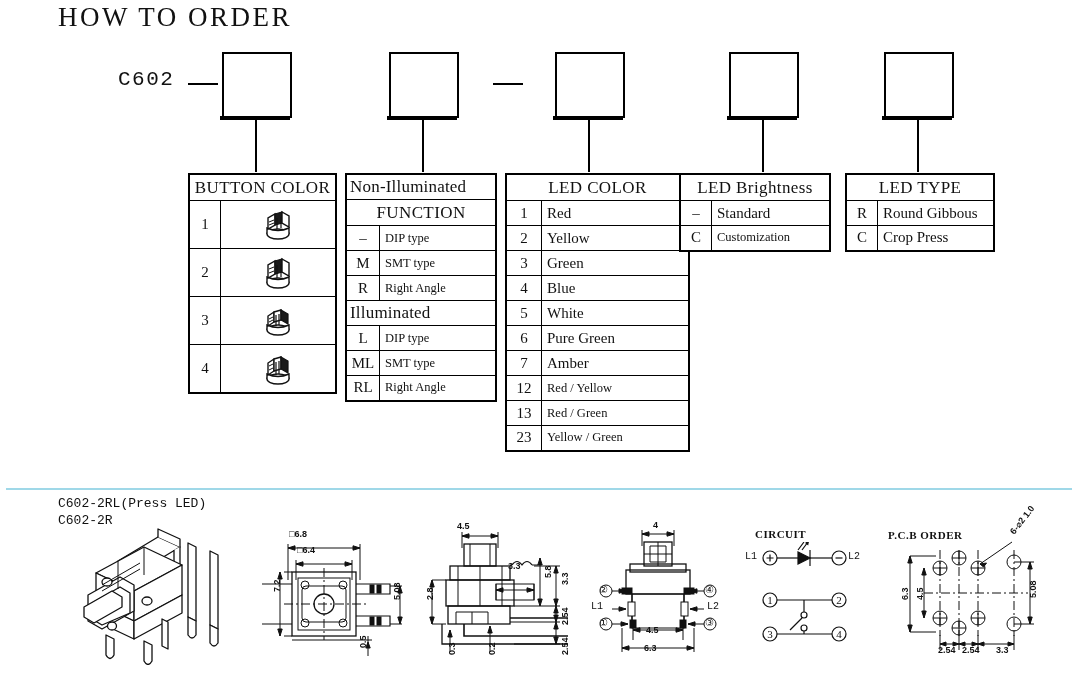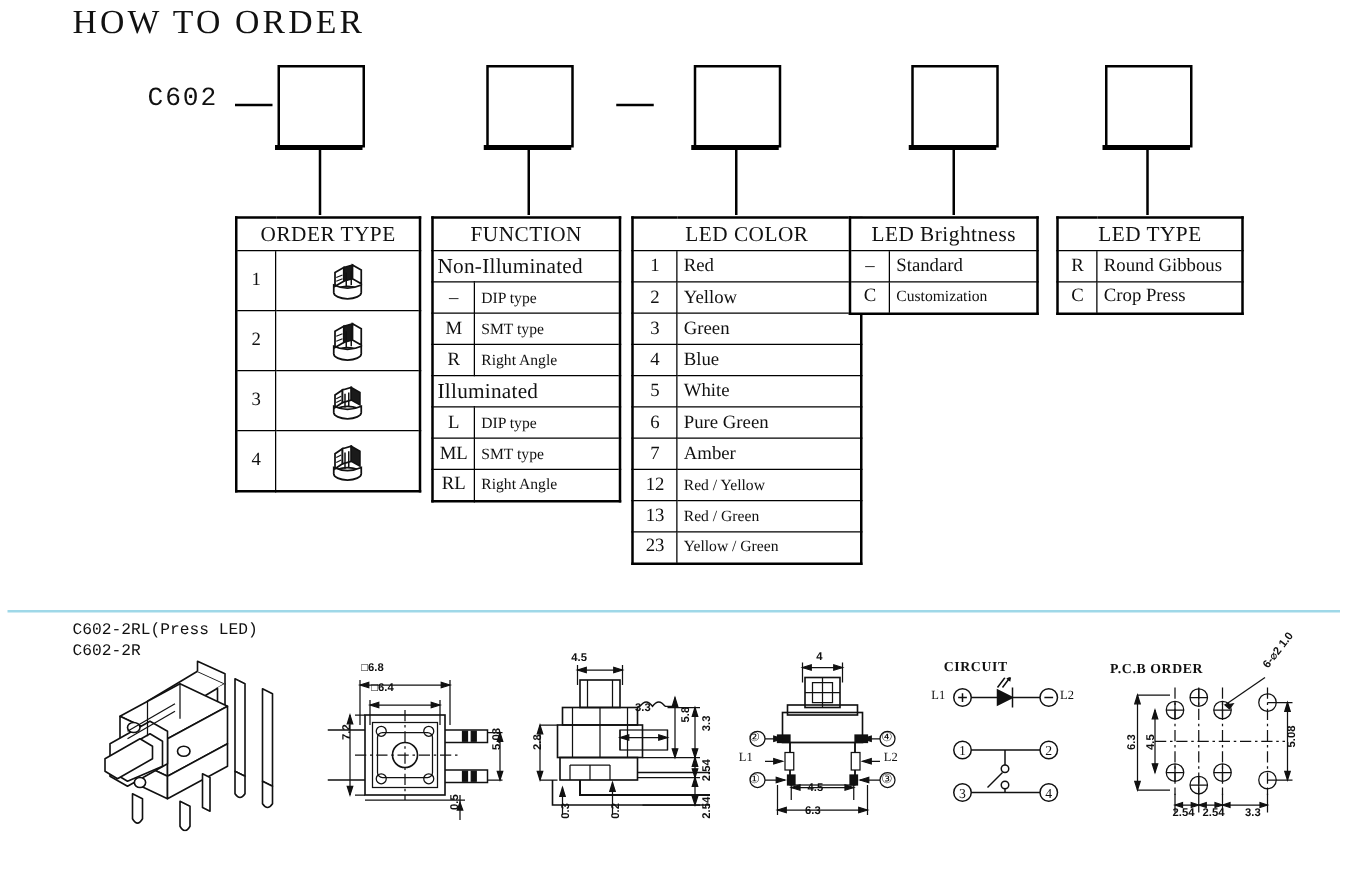--- a/index.html
+++ b/index.html
@@ -39,21 +39,21 @@
   #separator{left:6px;top:488px;width:1066px;height:0;border-top:2px solid #9fd8e8;}
 
   
   .partlbl{font-family:"Liberation Mono","DejaVu Sans Mono",monospace;font-size:13px;
            letter-spacing:0px;}
   .dimtxt{font-size:9px;font-family:"Liberation Sans","DejaVu Sans",sans-serif;font-weight:bold;}
   .dimv{font-size:9px;font-family:"Liberation Sans","DejaVu Sans",sans-serif;font-weight:bold;
         transform:rotate(-90deg);transform-origin:left top;white-space:nowrap;}
   .sectitle{font-size:11px;font-family:"Liberation Serif","DejaVu Serif",serif;font-weight:bold;
             letter-spacing:.5px;}
-  .termtxt{font-size:10px;font-family:Liberation Serif, serif;}
+  .termtxt{font-size:10px;font-family:Liberation Mono, monospace;}
   svg{display:block;}
 </style>
 </head>
 <body>
 
 <div class="abs" id="page-title">HOW TO ORDER</div>
 
 <div class="abs" id="code-prefix">C602</div>
 <div class="abs dash" id="dash-1"></div>
 <div class="abs dash" id="dash-2"></div>
@@ -74,21 +74,21 @@
 <div class="abs sel-bar" style="left:727px;"></div>
 <div class="abs sel-stem" style="left:762px;"></div>
 
 <div class="abs sel-box" style="left:884px;"></div>
 <div class="abs sel-bar" style="left:882px;"></div>
 <div class="abs sel-stem" style="left:917px;"></div>
 
 <table class="abs tbl" style="left:188px;top:173px;width:149px;">
   <tbody>
       <tr>
-        <td class="thead" colspan="2">ORDER TYPE</td>
+        <td class="thead" colspan="2">BUTTON COLOR</td>
       </tr>
   <tr>
     <td class="keycell" style="height:47px;">1</td>
     <td>
       <svg class="cap" width="40" height="40" viewBox="0 0 40 40">
         <ellipse cx="20" cy="29" rx="11" ry="5" fill="#fff" stroke="#111" stroke-width="1.4"></ellipse>
         <path d="M9 29 L9 23 Q20 28 31 23 L31 29" fill="#fff" stroke="#111" stroke-width="1.4"></path>
         <path d="M10 24 L10 13 L17 9 L17 20 Z" fill="#fff" stroke="#111" stroke-width="1.4"></path>
         <path d="M17 9 L24 7 L24 18 L17 20 Z" fill="#1a1a1a" stroke="#111" stroke-width="1.2"></path>
         <path d="M24 7 L31 11 L31 22 L24 18 Z" fill="#fff" stroke="#111" stroke-width="1.4"></path>
@@ -138,24 +138,24 @@
         <path d="M11 17 L15 15 M11 21 L15 19" stroke="#111" stroke-width="1"></path>
       </svg>
     </td>
   </tr>
 </tbody>
   </table>
 
 <table class="abs tbl" style="left:345px;top:173px;width:152px;">
   <tbody>
       <tr>
+        <td class="grp" colspan="2">Non-Illuminated</td>
+      </tr>
+  <tr>
         <td class="thead" colspan="2">FUNCTION</td>
-      </tr>
-  <tr>
-        <td class="grp" colspan="2">Non-Illuminated</td>
       </tr>
   <tr class="rowh">
     <td class="keycell" style="width:32px;">–</td>
     <td class="valsm">DIP type</td>
   </tr>
   <tr class="rowh">
     <td class="keycell">M</td>
     <td class="valsm">SMT type</td>
   </tr>
   <tr class="rowh">

